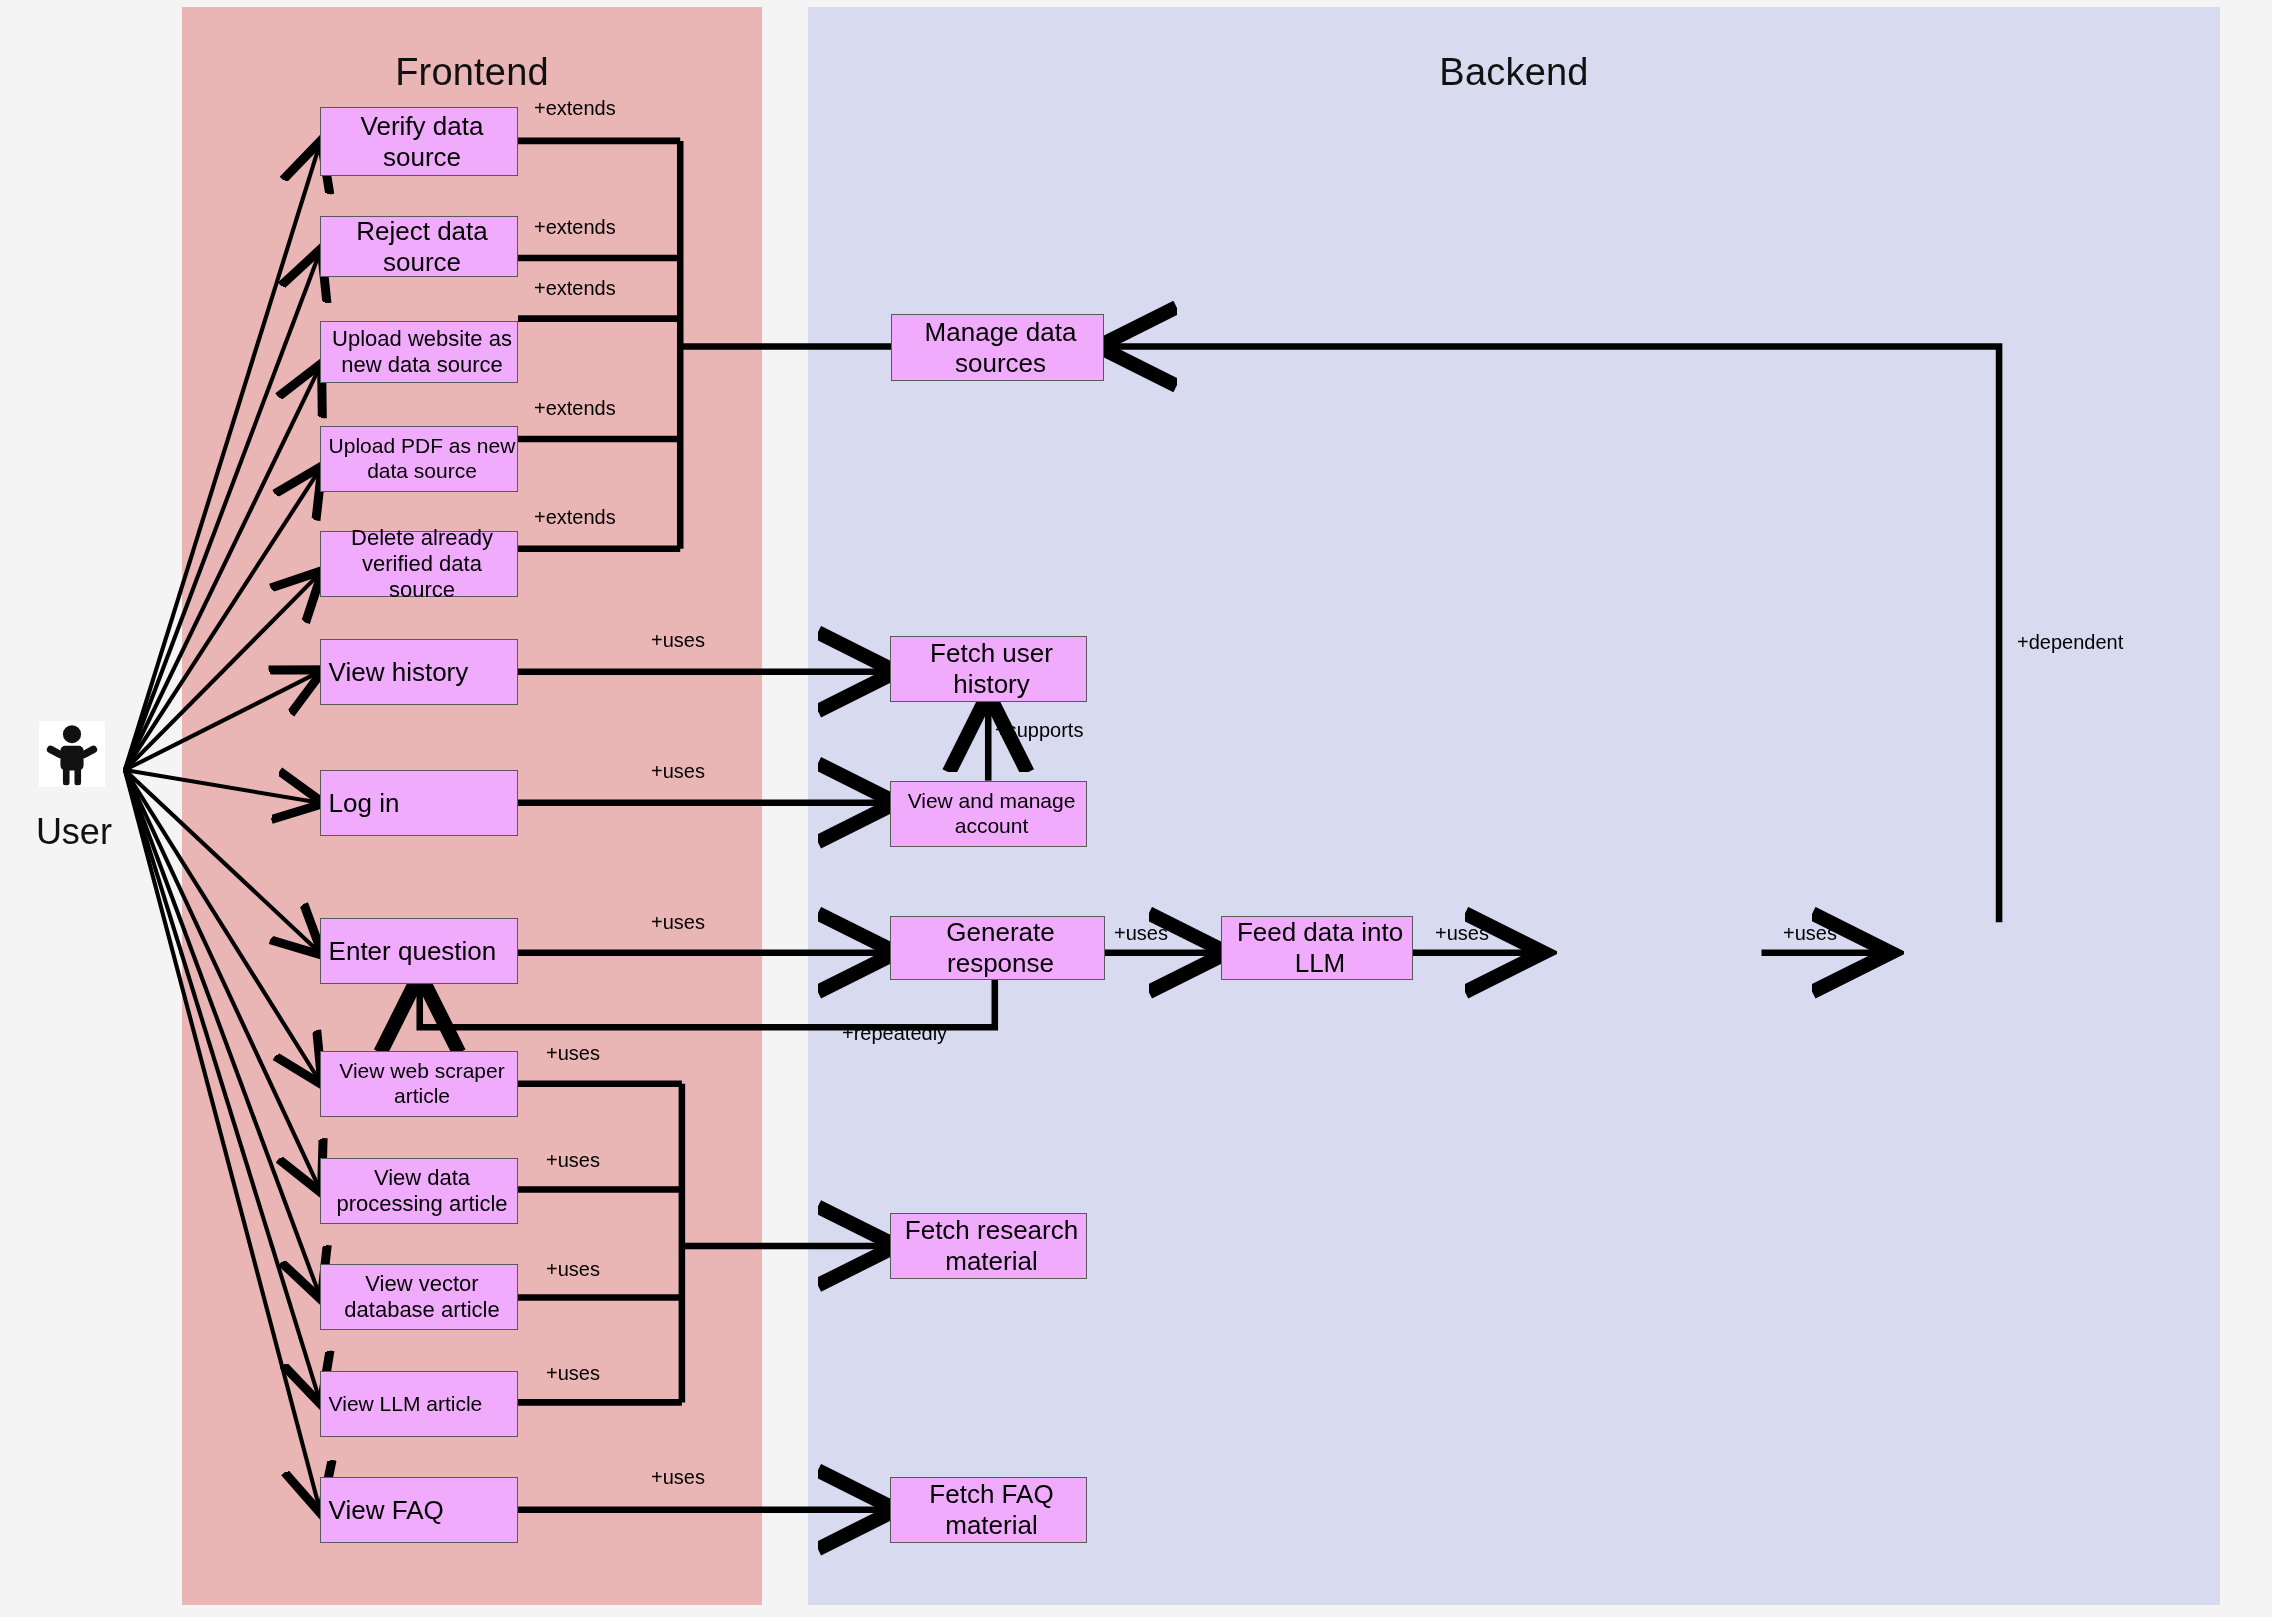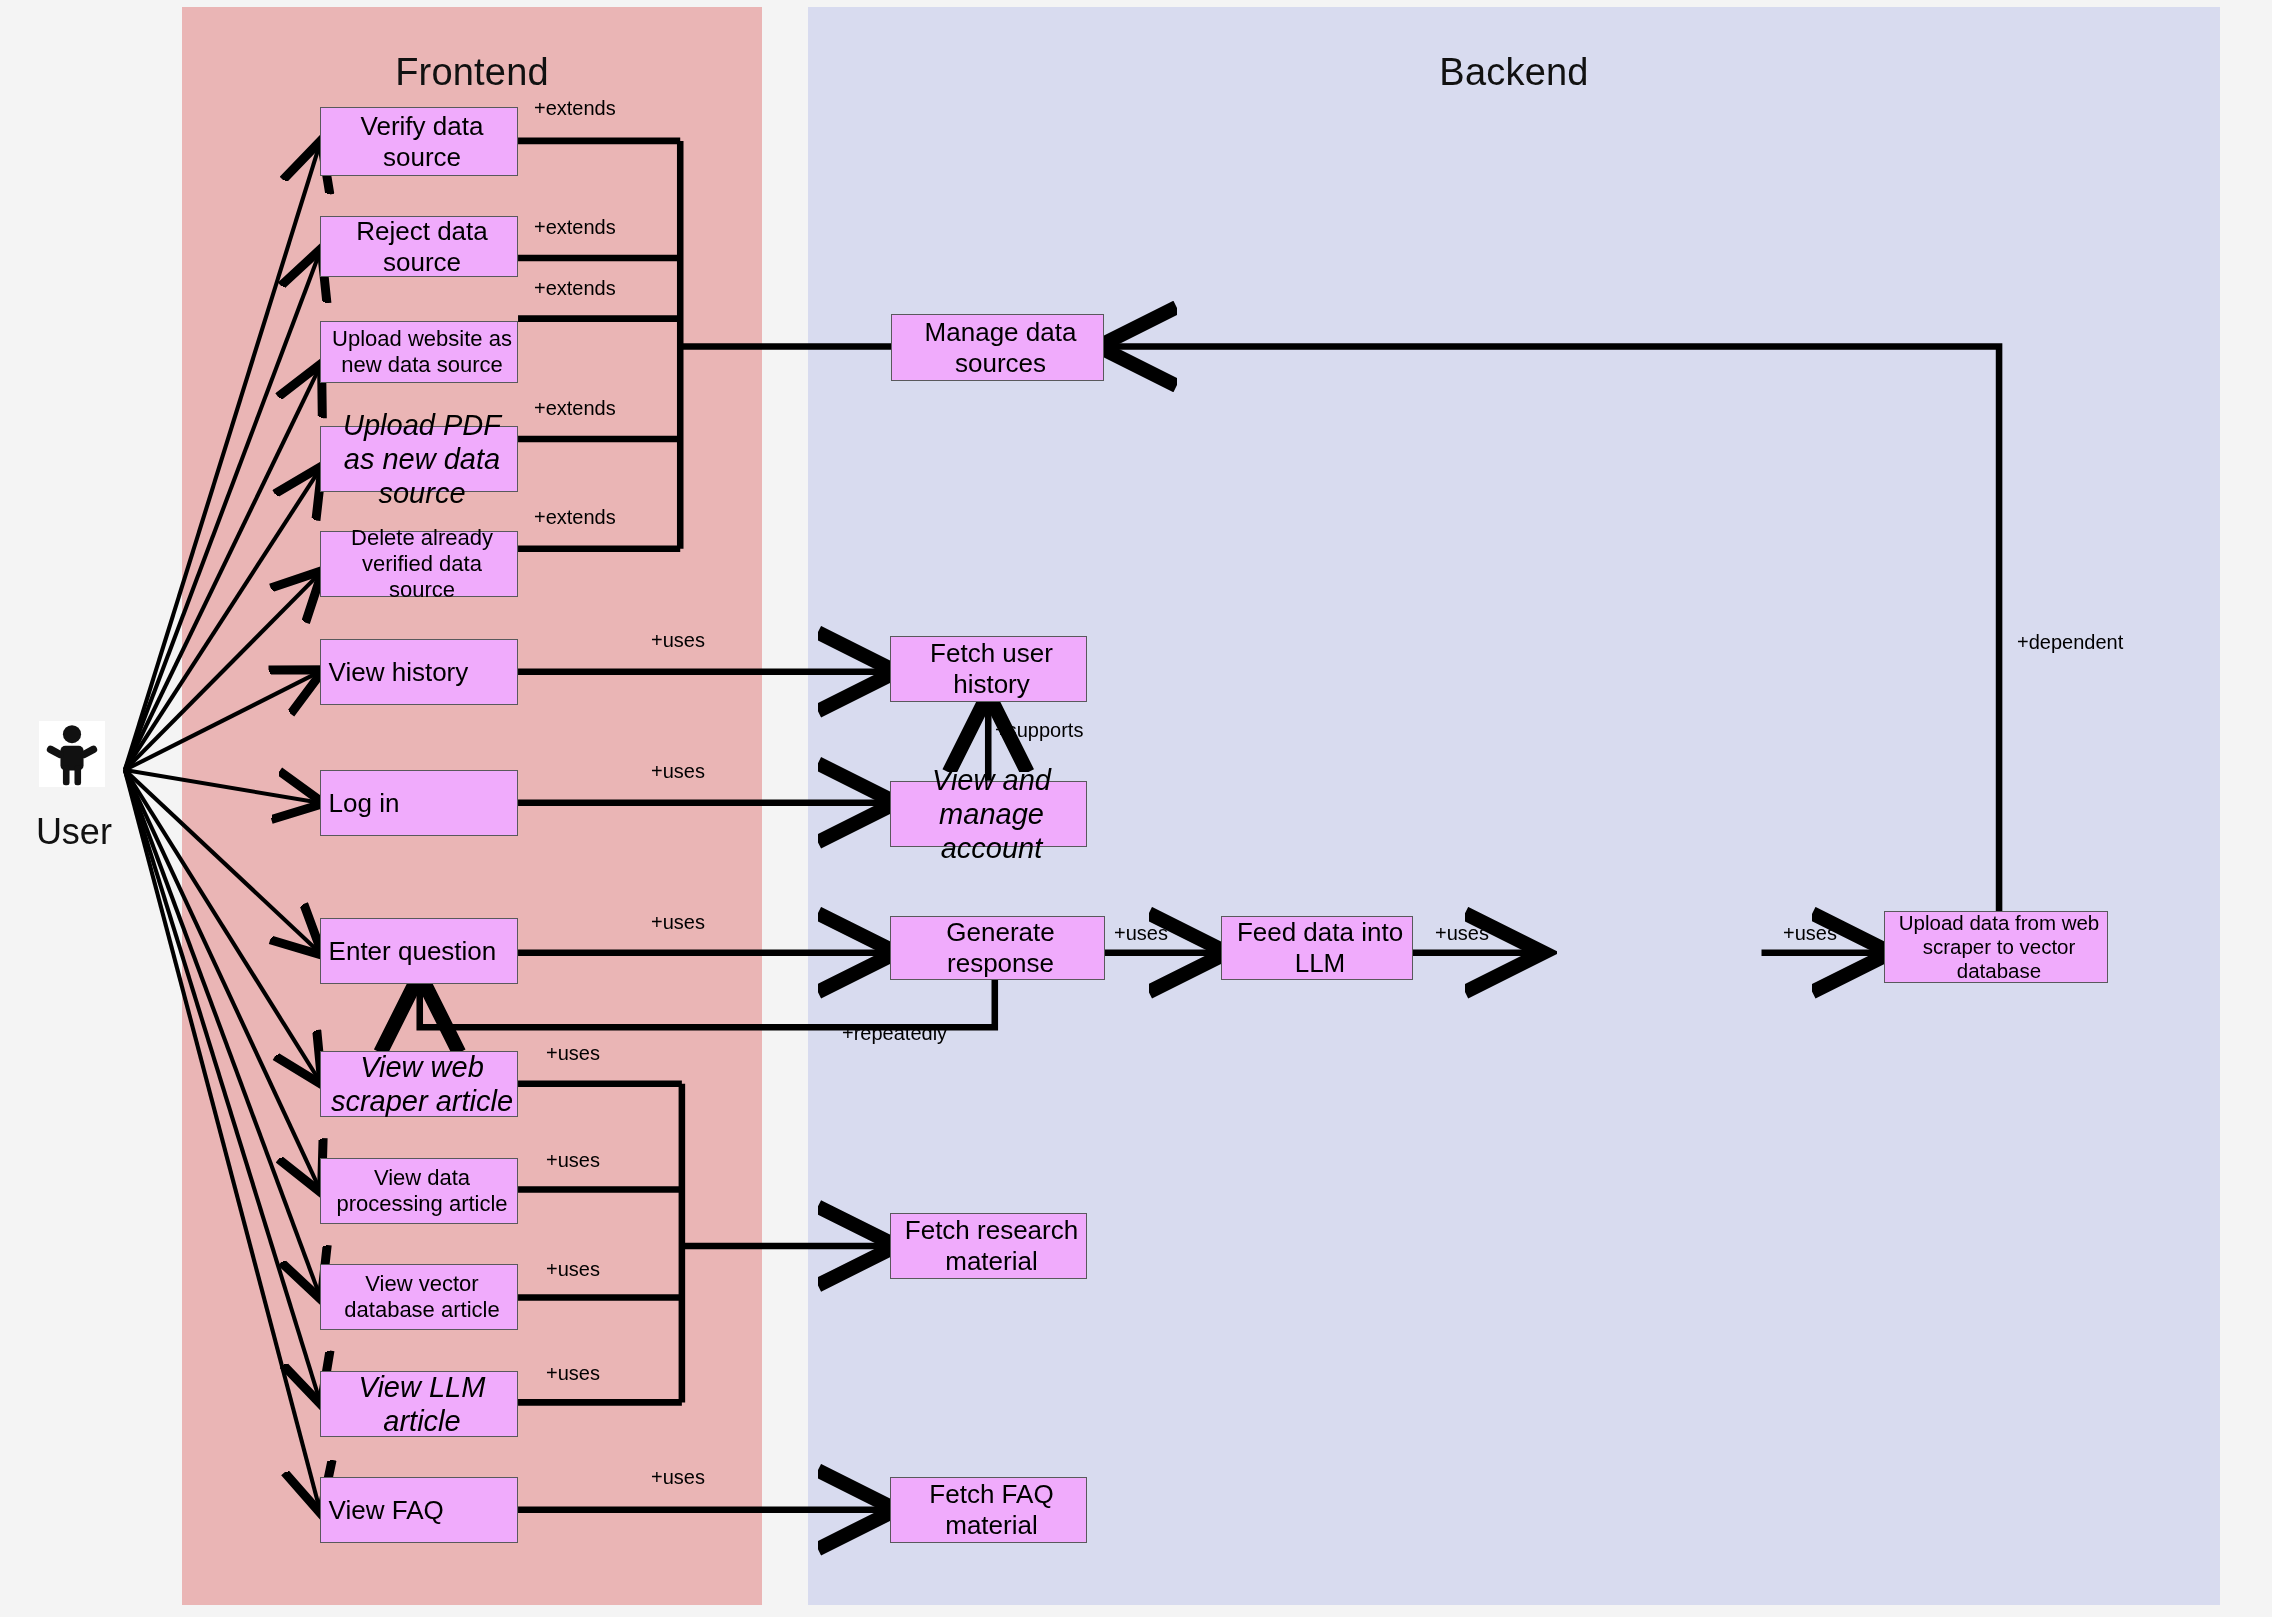--- a/index.html
+++ b/index.html
@@ -49,21 +49,21 @@
     align-items: center;
     justify-content: flex-start;
     text-align: center;
     color: #000;
     line-height: 1.18;
     z-index: 5;
     padding-left: 6px;
   }
   .node .label { padding: 0 1.6px; }
   .fs-32 { font-size: 26px; }
-  .fs-30 { font-size: 29px; font-style: italic; }
+  .fs-30 { font-size: 21px; }
   .fs-27 { font-size: 22px; }
   .fs-25 { font-size: 20.5px; }
 
   .edge-label {
     position: absolute;
     font-size: 20px;
     color: #000;
     white-space: nowrap;
     z-index: 6;
   }
@@ -260,23 +260,20 @@
 
   <div class="node fs-32" style="left:890px; top:916px; width:215px; height:64px;">
     <span class="label">Generate response</span>
   </div>
 
   <div class="node fs-32" style="left:1221px; top:916px; width:192px; height:64px;">
     <span class="label">Feed data into LLM</span>
   </div>
 
 
-  <div class="node fs-25" style="left:1884px; top:911px; width:224px; height:72px;">
-    <span class="label">Upload data from web scraper to vector database</span>
-  </div>
 
   <div class="node fs-32" style="left:890px; top:1213px; width:197px; height:66px;">
     <span class="label">Fetch research material</span>
   </div>
 
   <div class="node fs-32" style="left:890px; top:1477px; width:197px; height:66px;">
     <span class="label">Fetch FAQ material</span>
   </div>
 
   <div class="edge-label" style="left:534px; top:97px;">+extends</div>

